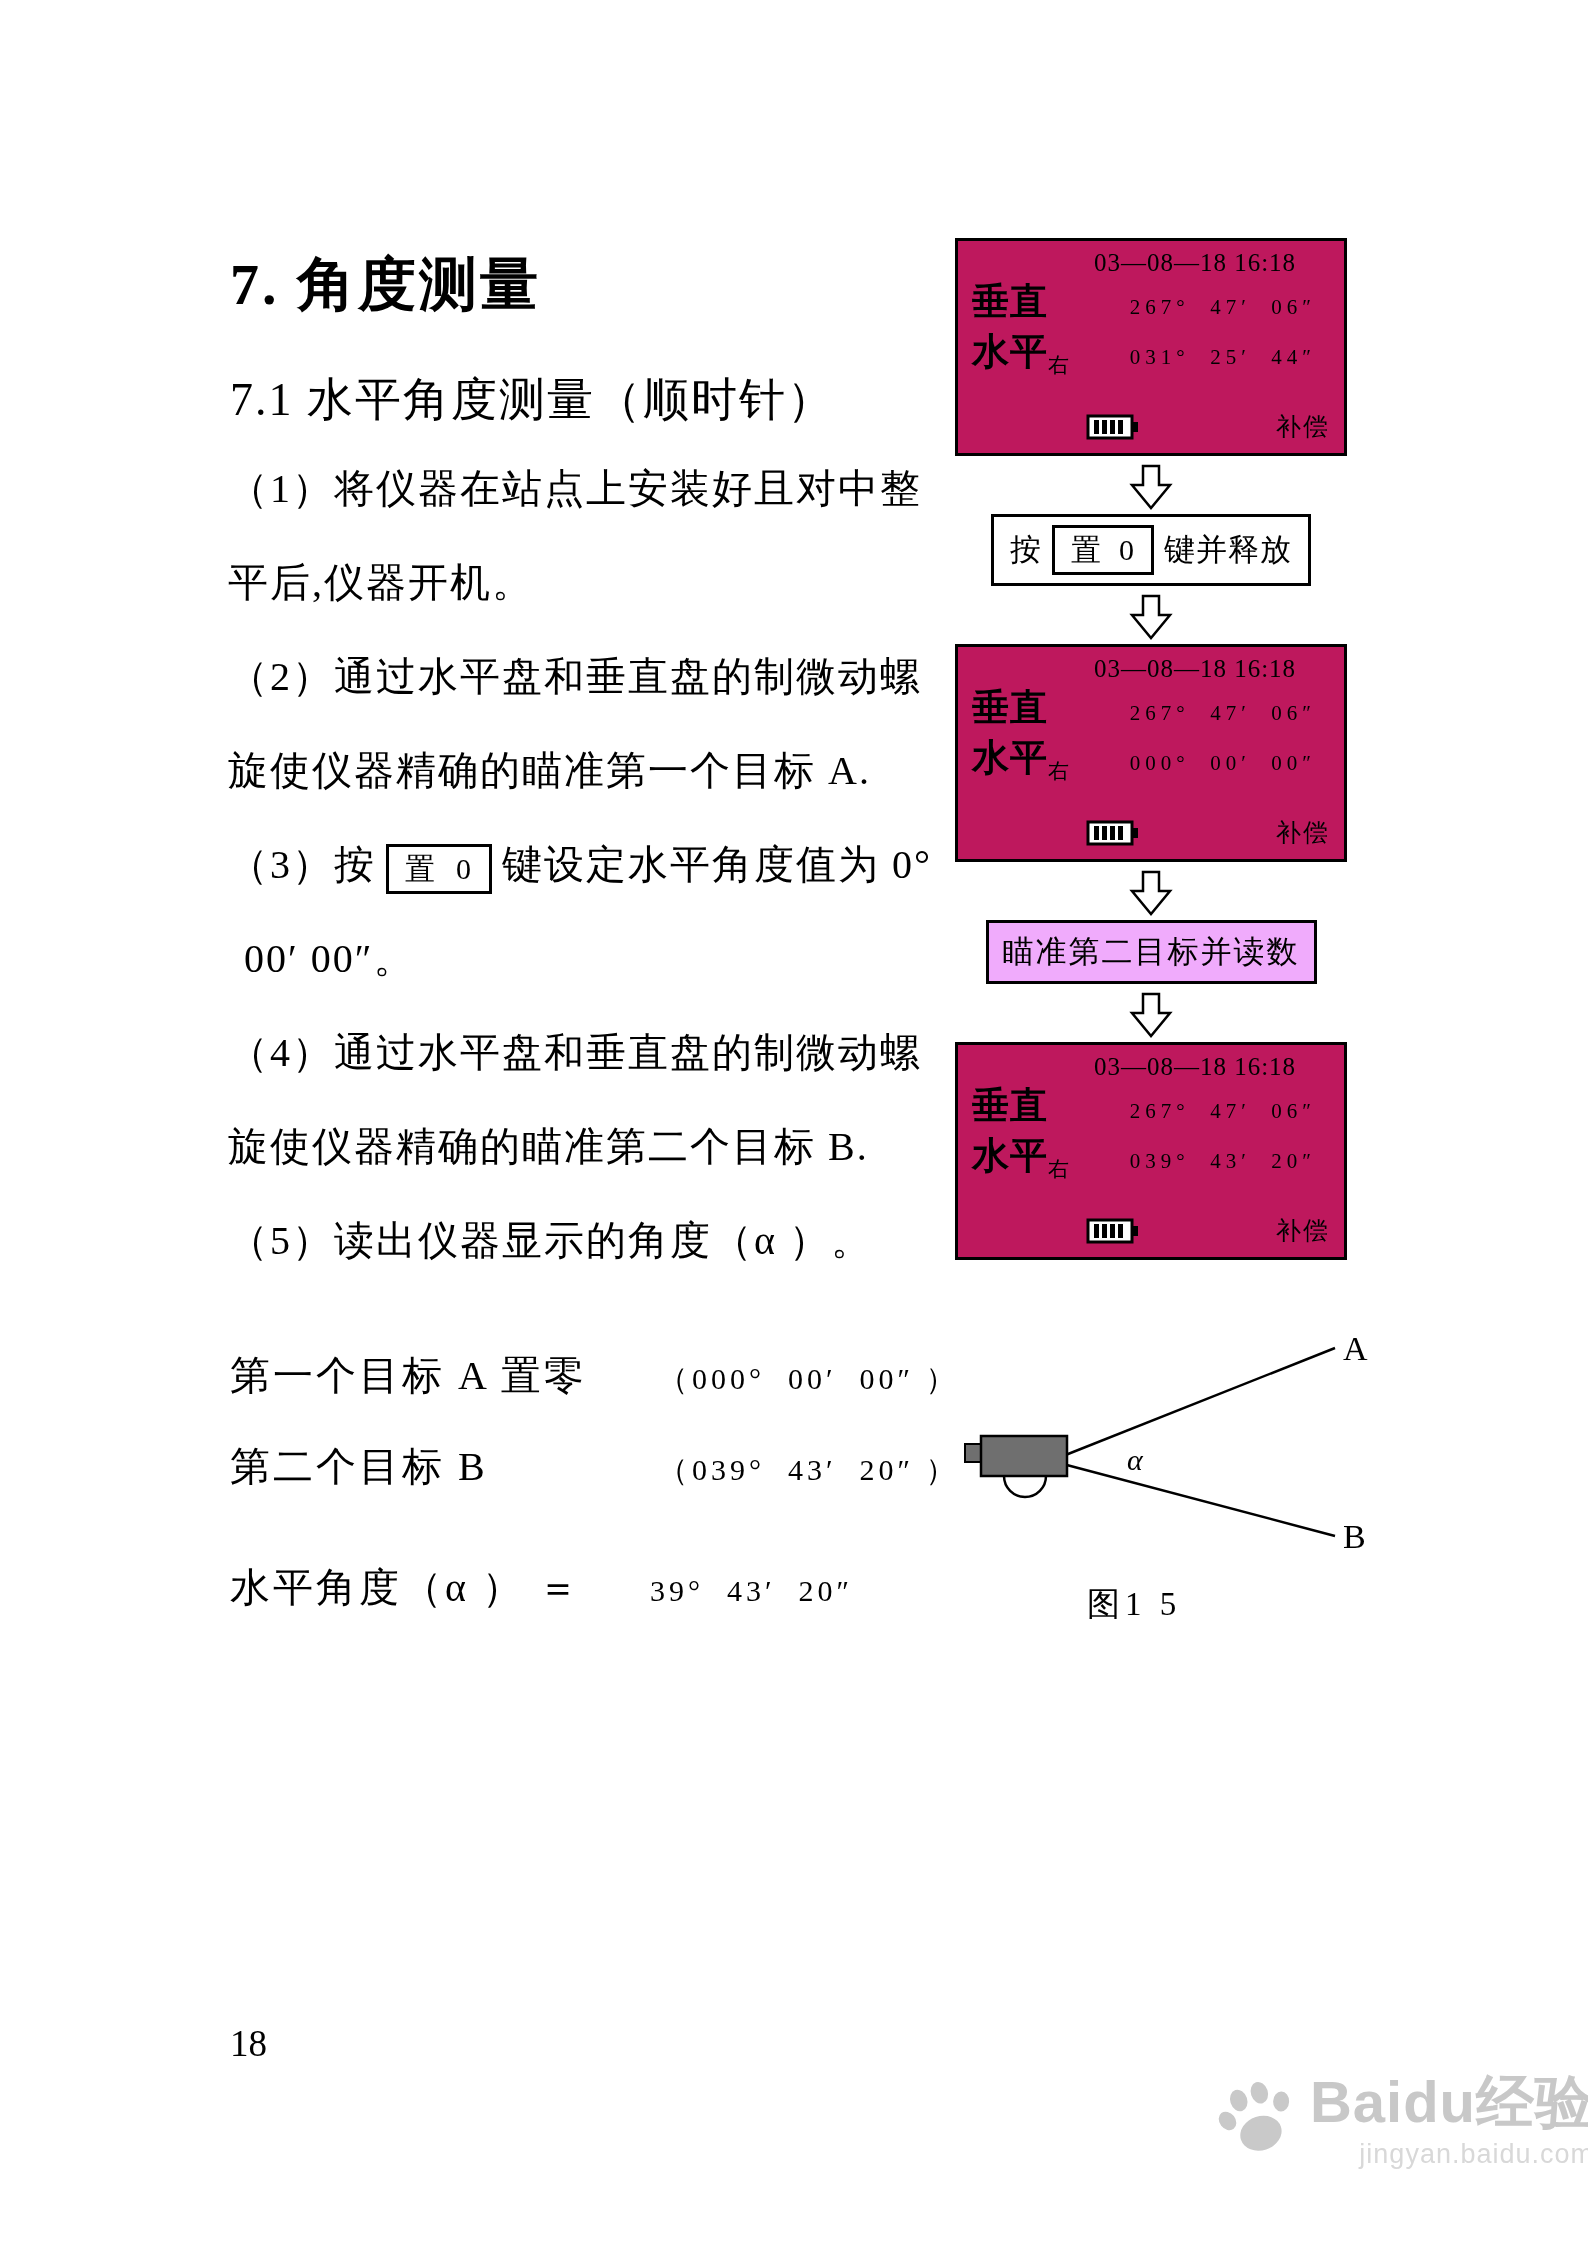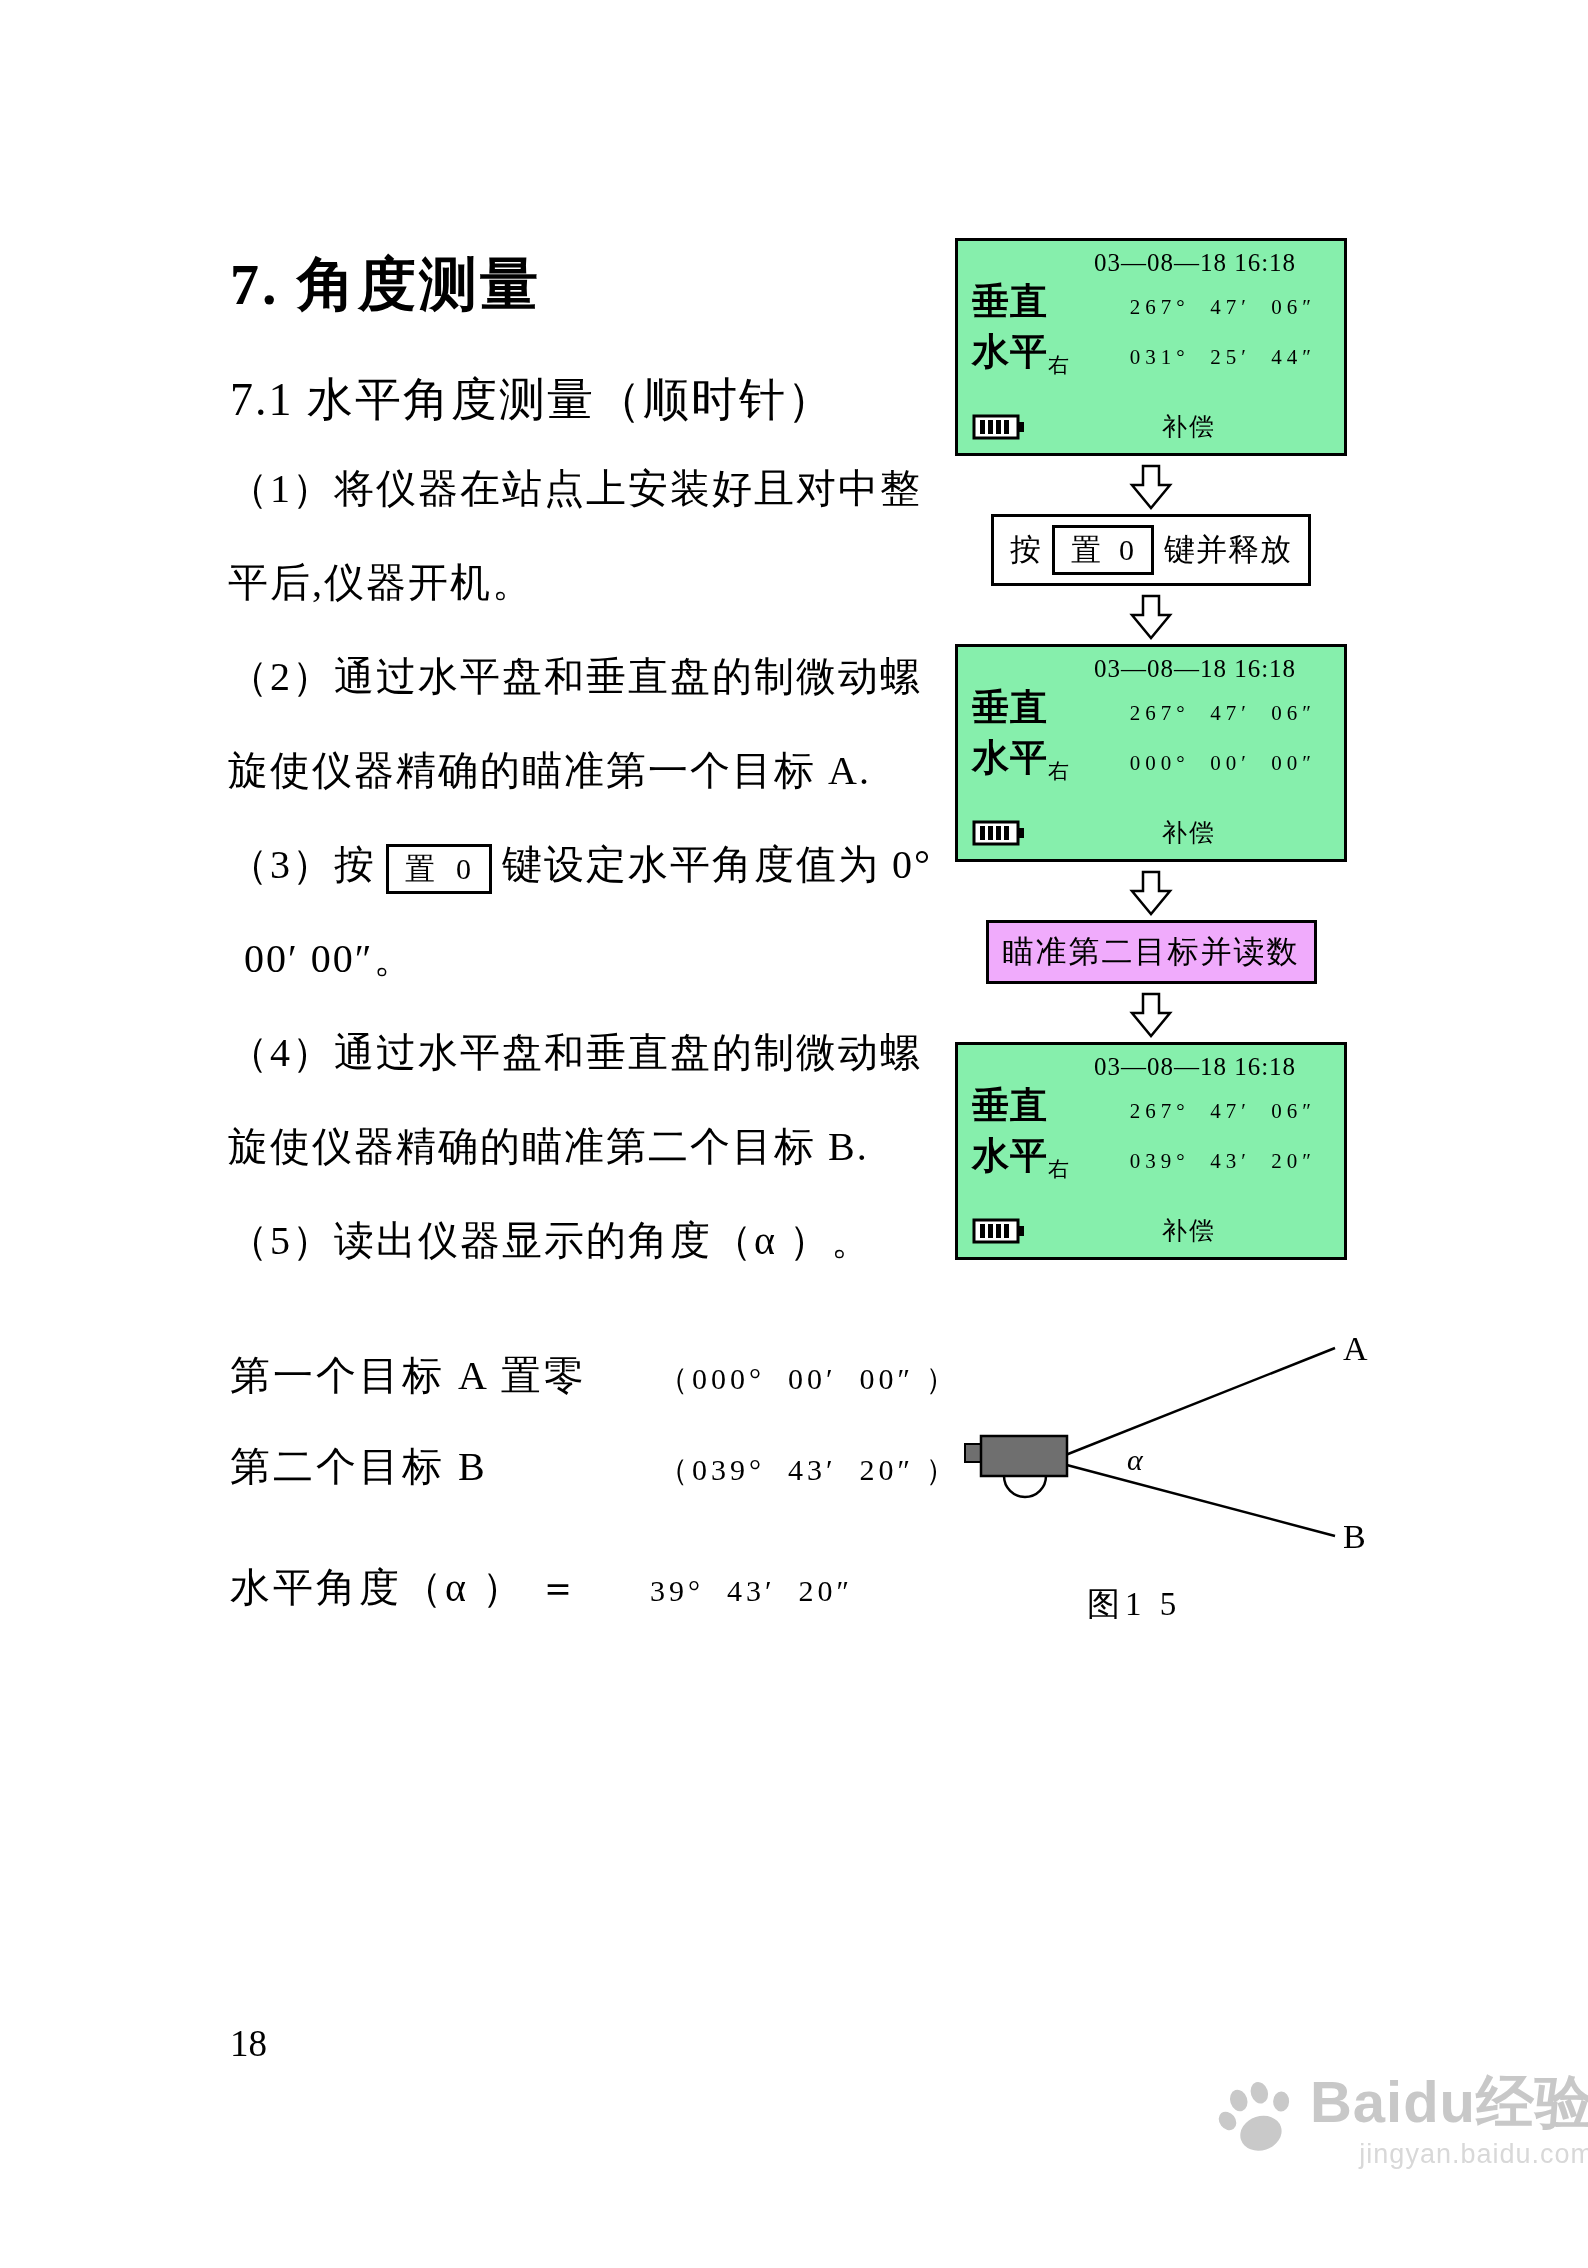--- a/index.html
+++ b/index.html
@@ -26,29 +26,29 @@
   .indent { padding-left:16px; }
   .key-box {
     display:inline-block; border:3px solid #000; padding:0 16px;
     font-size:30px; line-height:44px; margin:0 10px; vertical-align:middle;
     white-space:pre;
   }
 
   
   .flow { position:absolute; left:955px; top:238px; width:392px; }
   .lcd {
-    border:3px solid #000; background:#86efac; height:218px; width:392px;
+    border:3px solid #000; background:#be185d; height:218px; width:392px;
     padding:8px 14px 10px 14px; display:flex; flex-direction:column;
   }
   .lcd-date { font-size:25px; letter-spacing:1px; text-align:center; padding-left:88px; }
   .lcd-row { display:flex; justify-content:space-between; align-items:baseline; margin-top:0; padding-right:14px; }
   .lcd-label { font-size:37px; font-weight:700; letter-spacing:1px; }
   .lcd-sub { font-size:21px; font-weight:400; }
   .lcd-val { font-size:21px; letter-spacing:5px; white-space:pre; }
-  .lcd-bottom { margin-top:auto; display:flex; align-items:center; }
+  .lcd-bottom { margin-top:auto; display:flex; align-items:center;justify-content:flex-end; }
   .lcd-comp { font-size:25px; margin-left:136px; letter-spacing:2px; }
   .battery { display:inline-block; }
 
   .flow-arrow { display:block; margin:8px auto 4px auto; }
   .step-box {
     border:3px solid #000; background:#fff; width:fit-content; margin:2px auto;
     display:flex; align-items:center; gap:10px; padding:8px 16px;
     font-size:31px; letter-spacing:1px;
   }
   .step-box .key-box { margin:0; }

